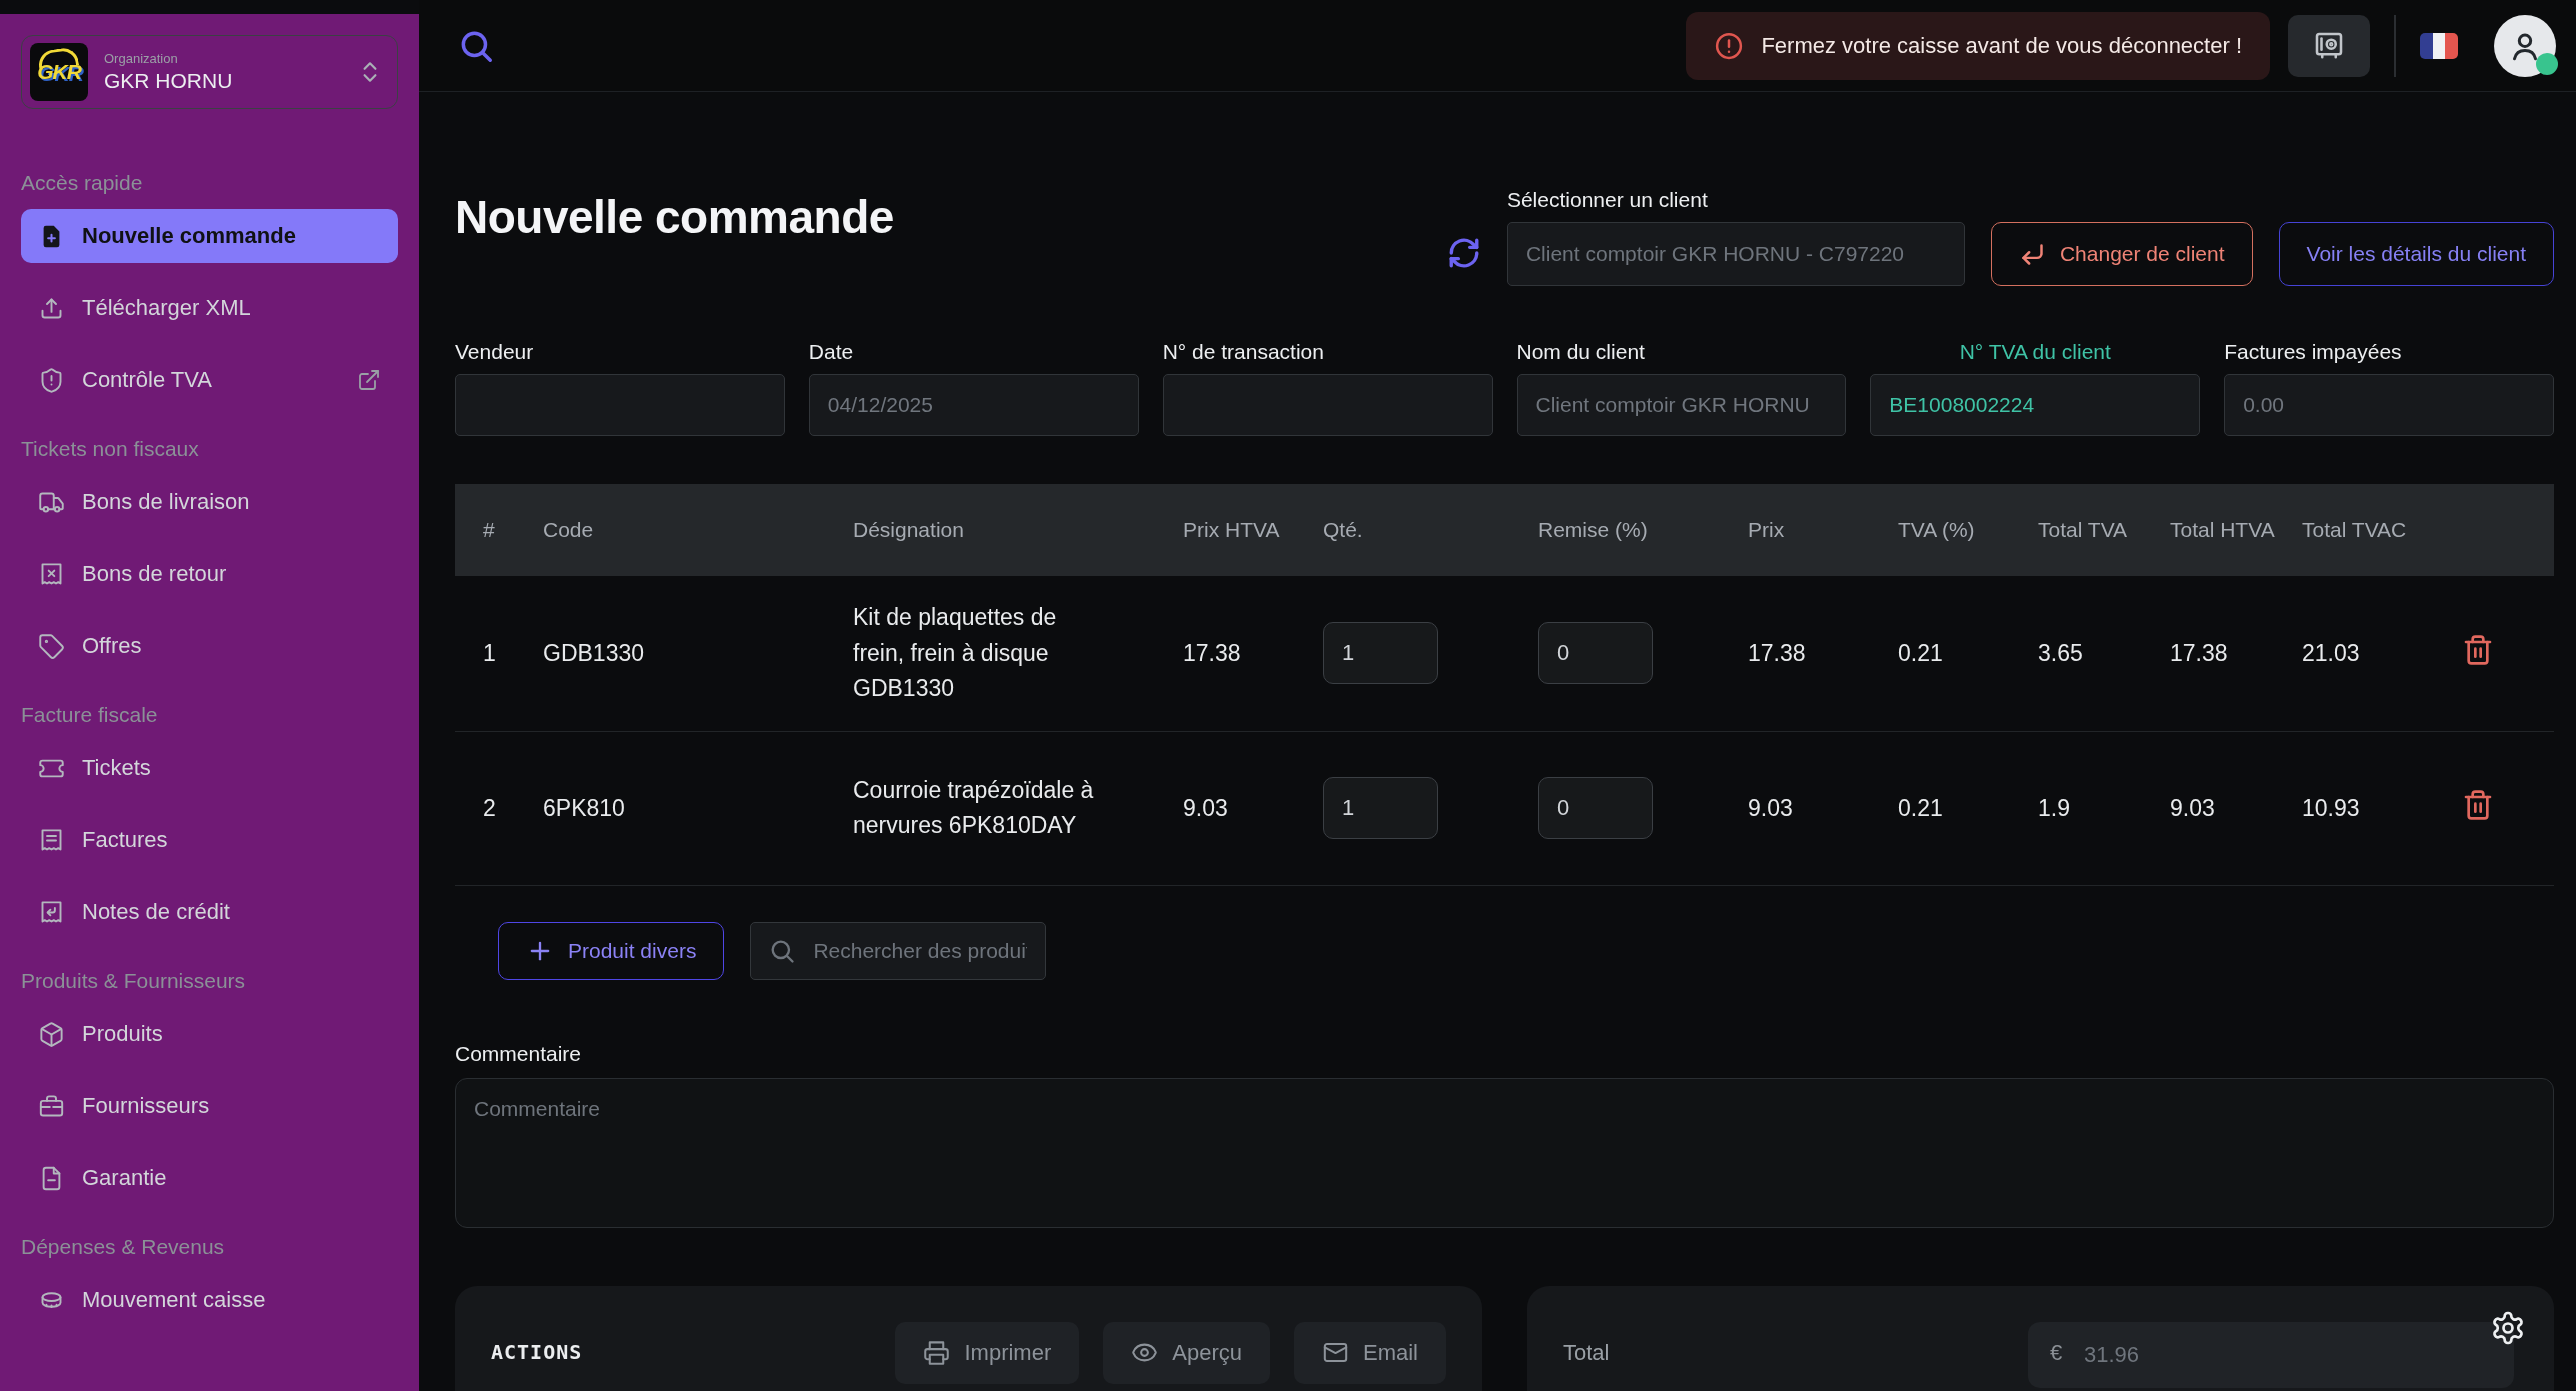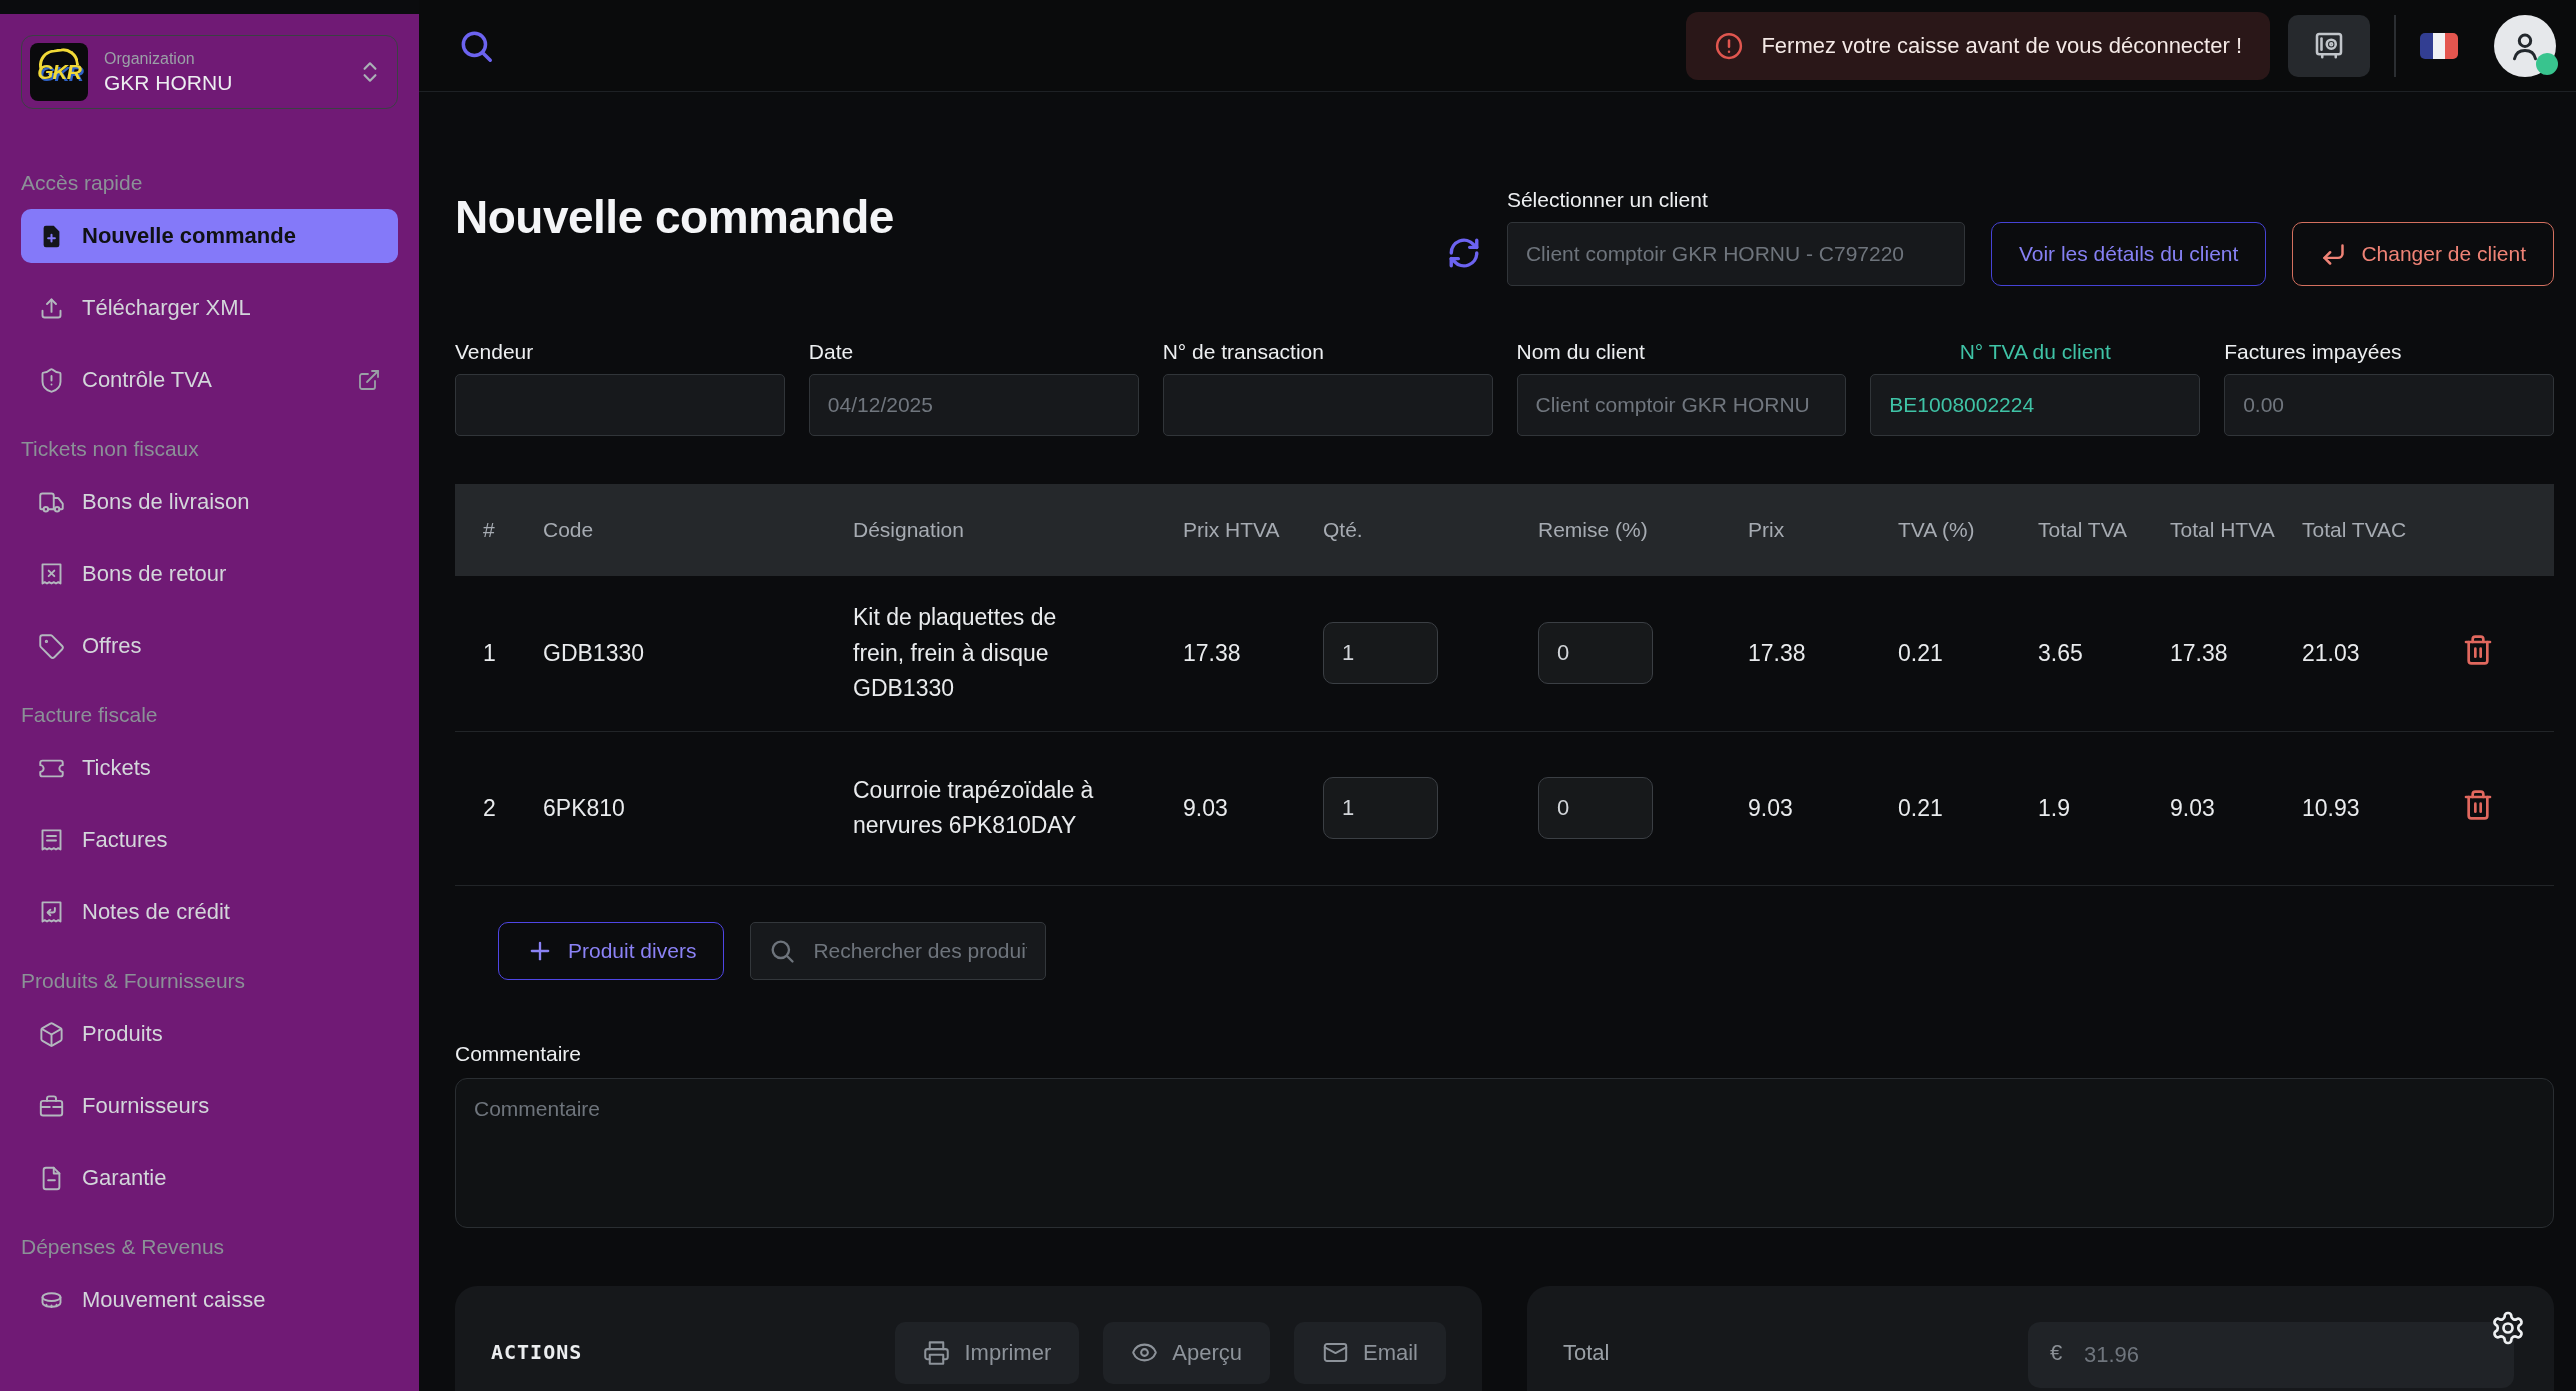--- a/index.html
+++ b/index.html
@@ -11,21 +11,21 @@
   .sidebar { width:419px; min-width:419px; height:100%; background:#701a75; padding:21px; overflow:hidden;margin-top:14px; }
   .org-selector { display:flex; align-items:center; gap:16px; border:1.5px solid #3c4044;
     border-radius:12px; padding:7px 14px 7px 8px; height:74px; margin-bottom:62px; cursor:pointer; }
   .org-logo { width:58px; height:58px; border-radius:8px; background:#0a0a0c; display:flex;
     align-items:center; justify-content:center; overflow:hidden; position:relative; }
   .org-logo span { font-style:italic; font-weight:900; font-size:21px; color:#f2d937;
     text-shadow:2px 2px 0 #2f62c8; letter-spacing:-1px; }
   .org-logo:before { content:""; position:absolute; top:6px; left:8px; width:34px; height:16px;
     border:3px solid #f2d937; border-bottom:none; border-radius:16px 16px 0 0; transform:rotate(-8deg); }
   .org-text { flex:1; min-width:0; }
-  .org-label { font-size:16px; color:#9ba0a7; margin-bottom:3px; }
+  .org-label { font-size:13px; color:#9ba0a7; margin-bottom:3px; }
   .org-name { font-size:21px; color:#eceef0; }
   .chevrons-icon { width:26px; height:26px; stroke:#aab0b6; fill:none; stroke-width:2; stroke-linecap:round; stroke-linejoin:round; }
 
   .section-title { font-size:21px; color:#8b9197; margin:30px 0 14px 0; }
   .nav-item { display:flex; align-items:center; gap:17px; height:54px; padding:0 17px;
     border-radius:10px; margin-bottom:18px; cursor:pointer; }
   .nav-item .label { font-size:22px; color:#d3d6da; white-space:nowrap; }
   .nav-item.active { background:#8479f9; }
   .nav-item.active .label { color:#101114; font-weight:600; }
   .s-icon { width:27px; height:27px; stroke:#b3b8be; fill:none; stroke-width:1.7;
@@ -334,28 +334,28 @@
           <svg class="refresh-icon" viewBox="0 0 24 24">
               <path d="M3 12a9 9 0 0 1 15.74-6L21 8"></path>
               <path d="M21 3v5h-5"></path>
               <path d="M21 12a9 9 0 0 1-15.74 6L3 16"></path>
               <path d="M3 21v-5h5"></path>
             </svg>
           <div class="client-field">
             <div class="f-label">Sélectionner un client</div>
             <input type="text" placeholder="Client comptoir GKR HORNU - C797220" style="">
           </div>
-          <button class="btn btn-details">Voir les détails du client</button>
           <button class="btn btn-change">
             <svg class="return-icon" viewBox="0 0 24 24">
                 <path d="M20 4v7a4 4 0 0 1-4 4H4"></path>
                 <path d="m9 10-5 5 5 5"></path>
               </svg>
             <span>Changer de client</span>
           </button>
+          <button class="btn btn-details">Voir les détails du client</button>
         </div>
       </div>
 
       <div class="fields-row">
         <div class="field">
           <div class="f-label">Vendeur</div>
           <input type="text" value="" style="">
         </div>
         <div class="field">
           <div class="f-label">Date</div>

